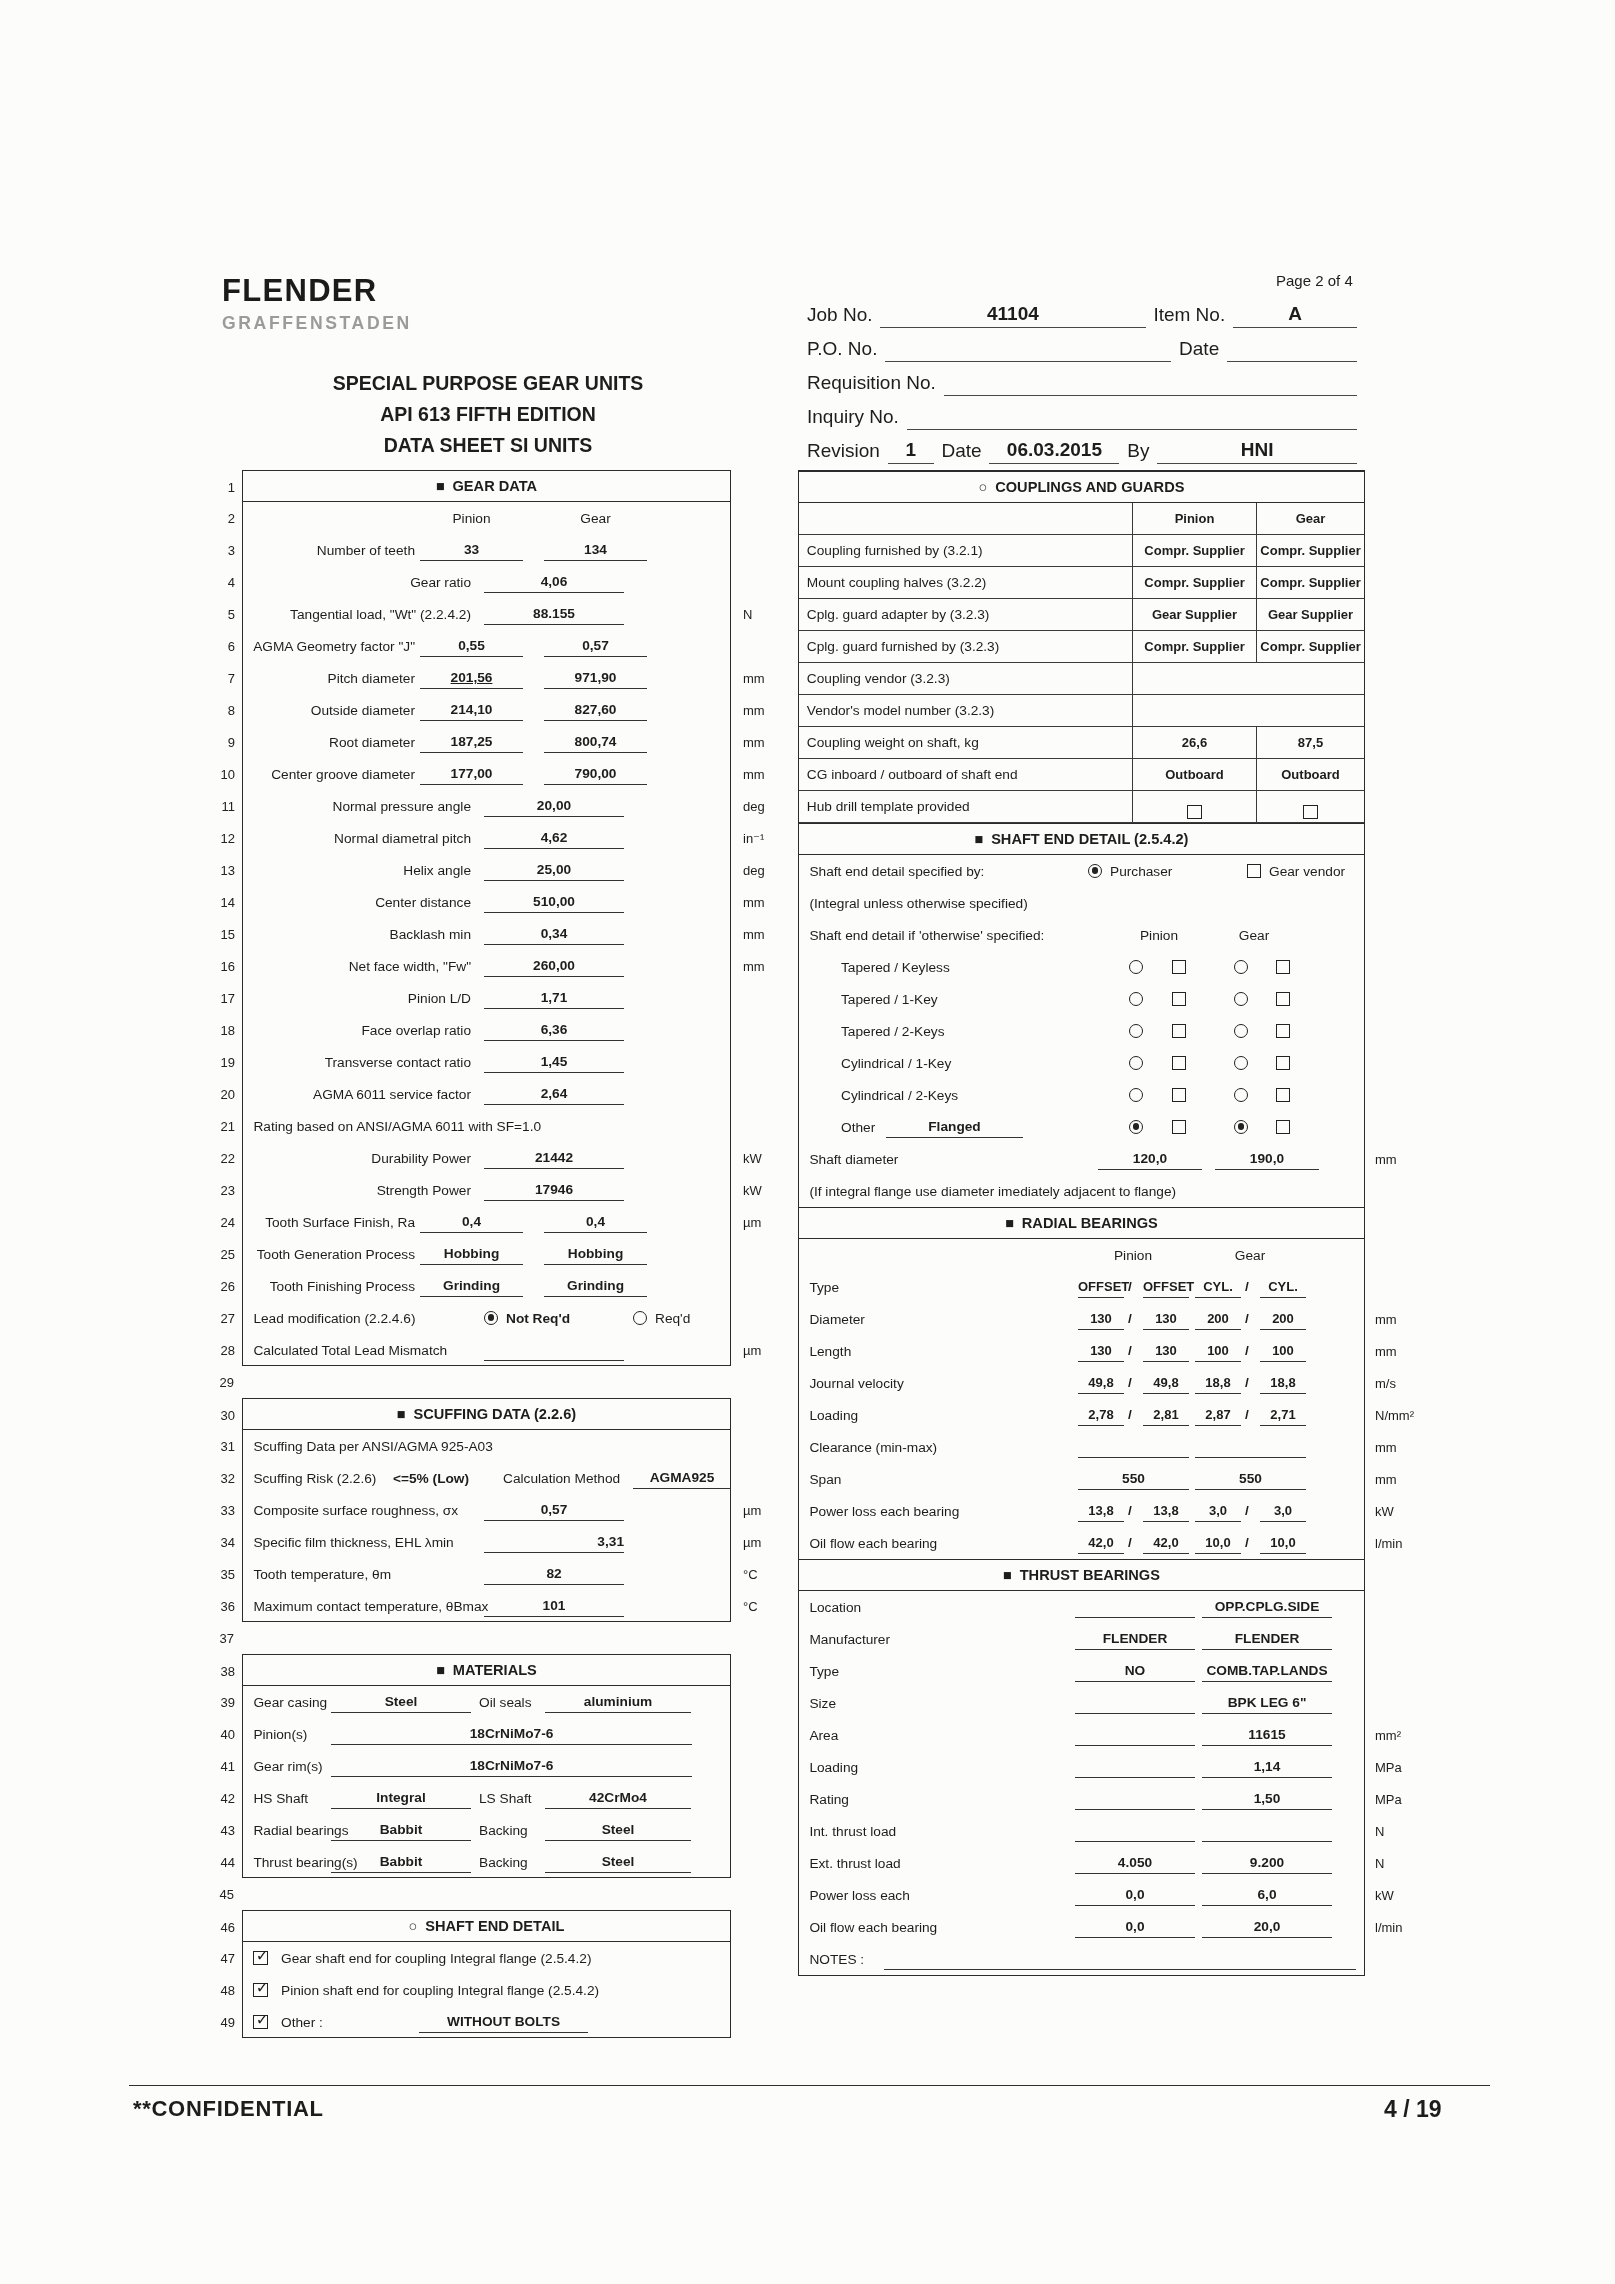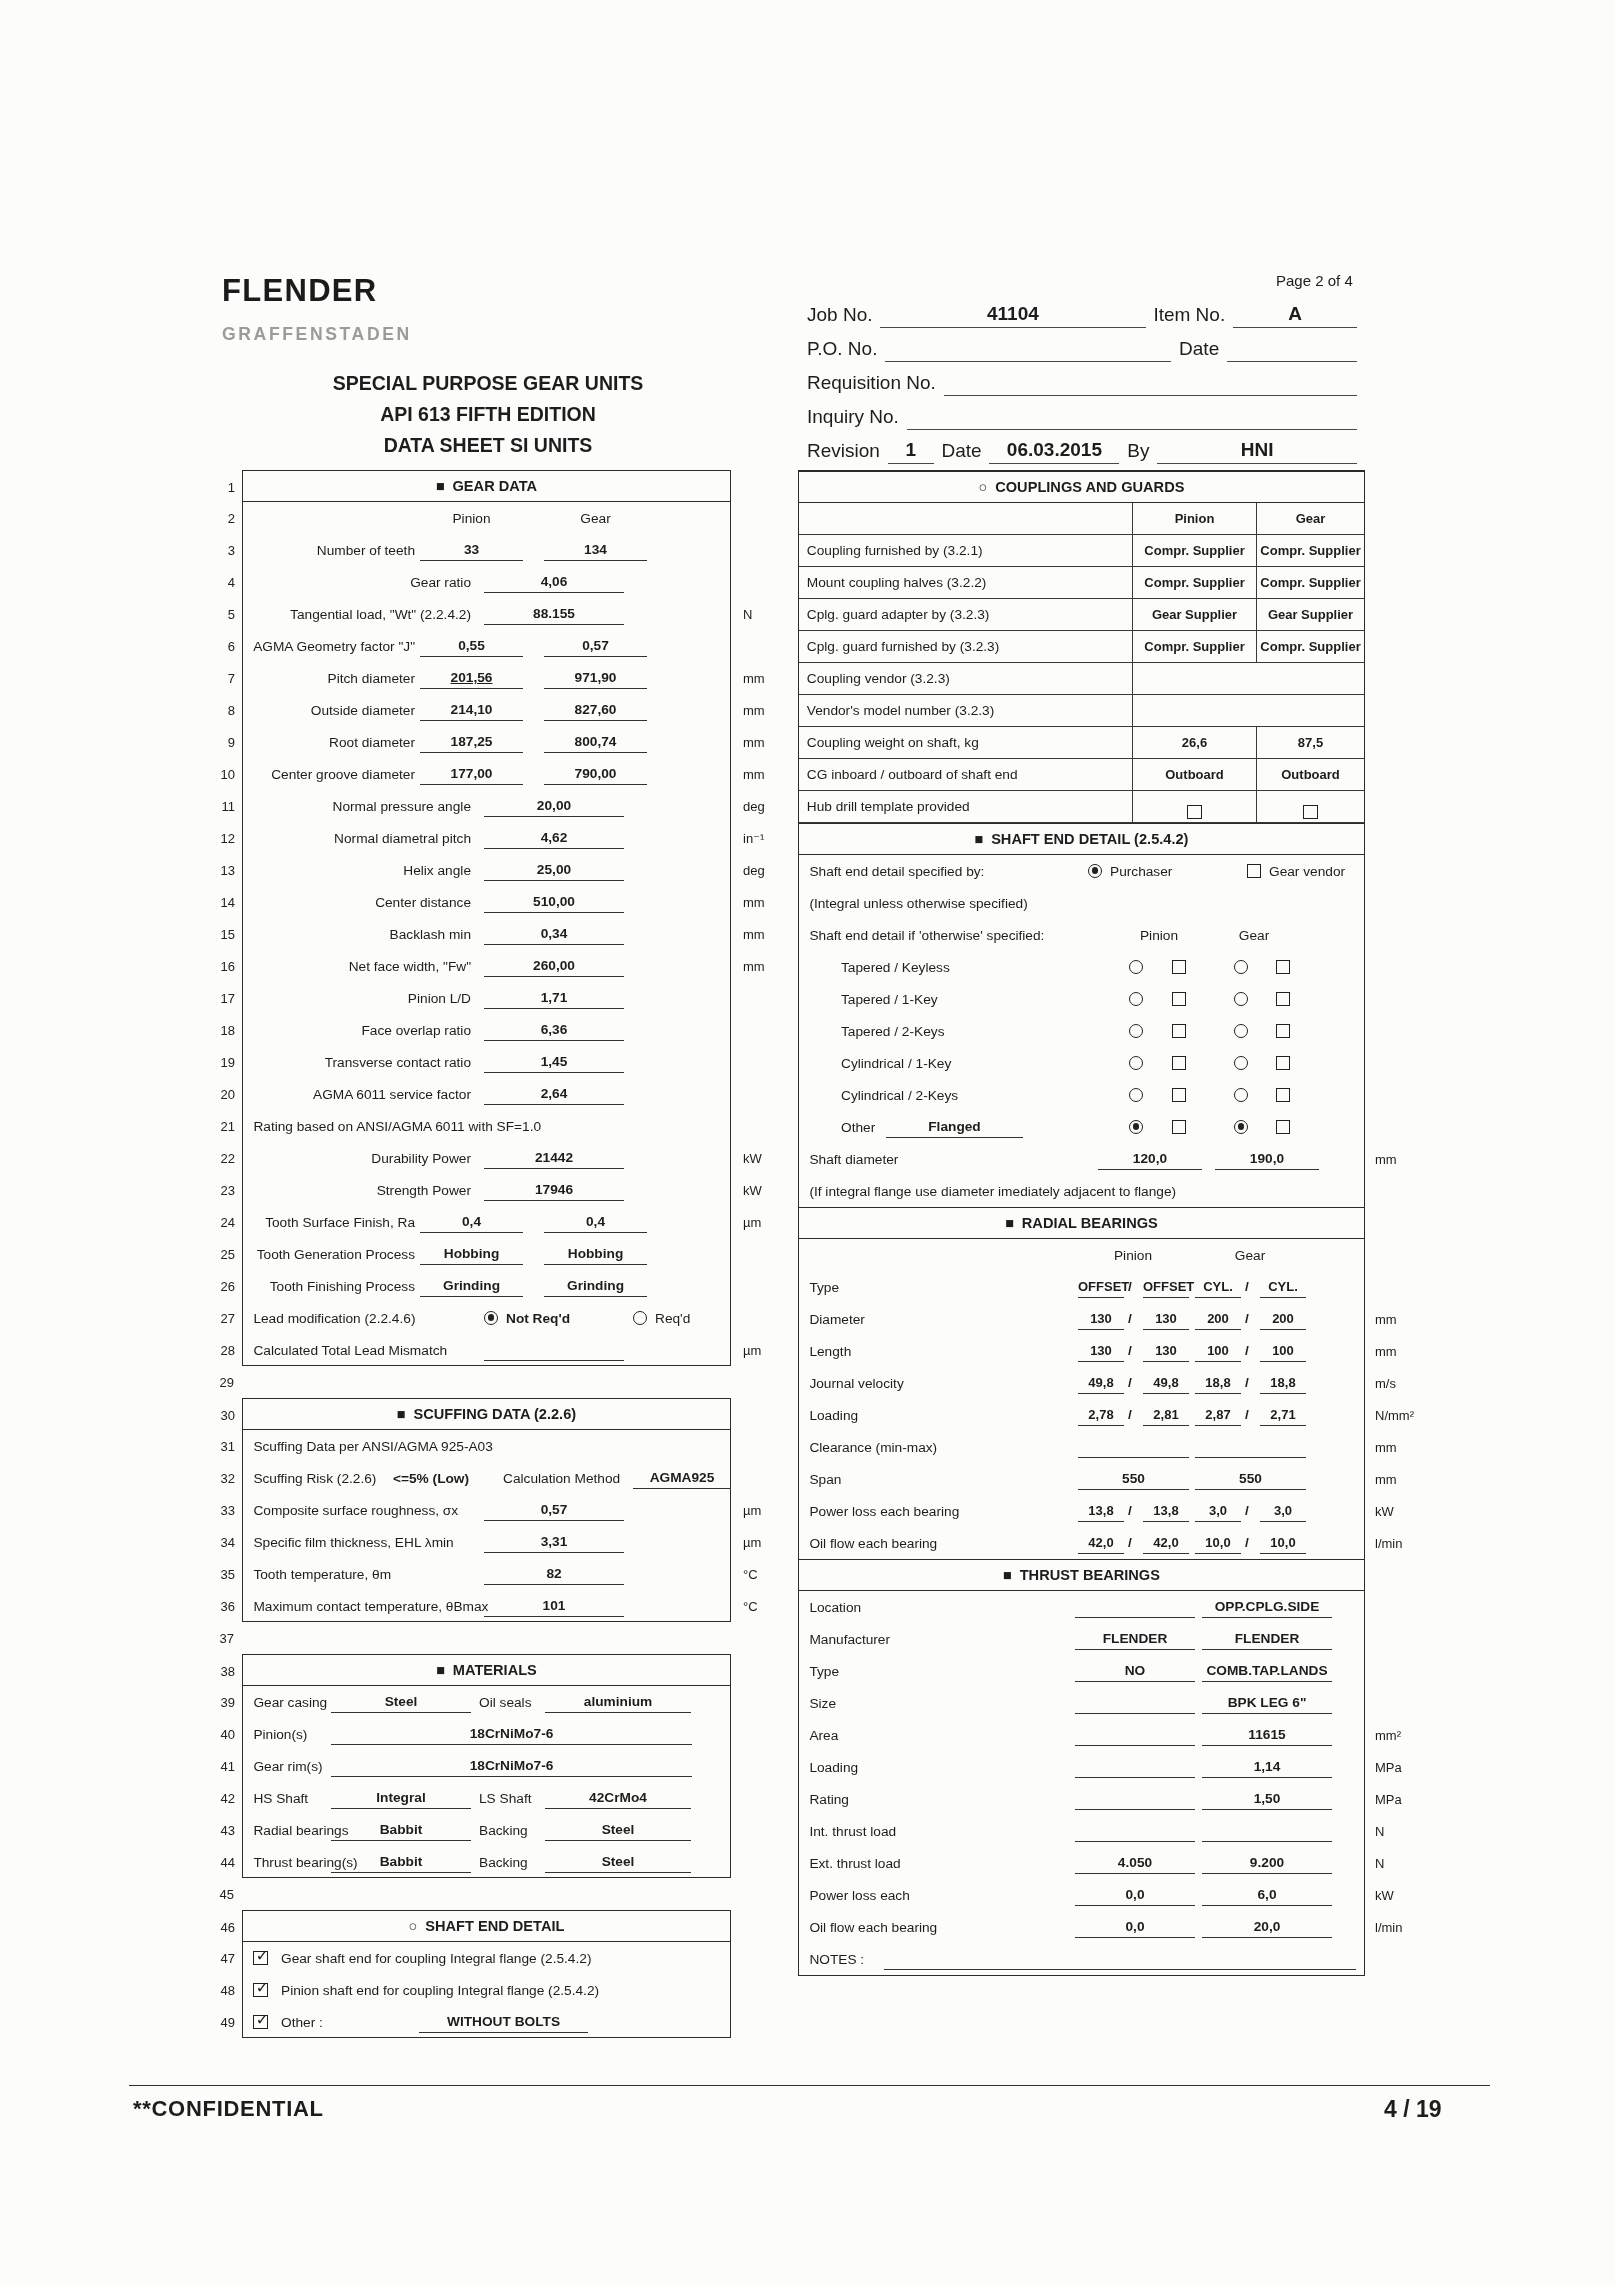--- a/index.html
+++ b/index.html
@@ -2,21 +2,21 @@
 <html style="font-size:10.4px"><head>
 <meta charset="utf-8">
 <style>
 *{margin:0;padding:0;box-sizing:border-box}
 html,body{background:#d9d9d9}
 .page{position:relative;width:1616px;height:2284px;background:#fcfcfa;font-family:"Liberation Sans","DejaVu Sans",sans-serif;color:#1d1d1d;overflow:hidden;margin:0 auto}
 
 
 .logo{position:absolute;left:222px;top:273px}
 .logo1{font-size:31px;font-weight:bold;letter-spacing:1.3px;color:#1b1b1b}
-.logo2{font-size:17.6px;font-weight:bold;letter-spacing:2.6px;color:#9b9b9b;margin-top:15px}
+.logo2{font-size:17.6px;font-weight:bold;letter-spacing:2.6px;color:#9b9b9b;margin-top:4px}
 .pagenum{position:absolute;left:1276px;top:272px;font-size:15px}
 .titleblock{position:absolute;left:267px;top:368px;width:442px;text-align:center;font-size:19.5px;font-weight:bold;line-height:1.58}
 .jobblock{position:absolute;left:807px;top:294px;width:550px;font-size:19px}
 .jrow{display:flex;align-items:flex-end;height:34px;column-gap:7.8px}
 .jlab{white-space:nowrap;padding-bottom:2px}
 .ju{border-bottom:1.3px solid #474747;text-align:center;font-weight:bold;min-height:19.5px;padding-bottom:2px}
 .ju.fx{flex:1}
 .w70{width:46px}.w190{width:124px}.w200{width:130px}
 
 
@@ -296,21 +296,21 @@
       </div>
       <div class="lrow t-one">
         <span class="rownum">33</span>
         <span class="label-l">Composite surface roughness, σx</span>
         <span class="u" style="left: 241px; width: 140px;">0,57</span>
         <span class="unit" style="left: 500px;">µm</span>
       </div>
       <div class="lrow t-one">
         <span class="rownum">34</span>
         <span class="label-l">Specific film thickness, EHL λmin</span>
-        <span class="u" style="left: 241px; width: 140px;">3,31</span>
+        <span class="u" style="left: 241px; width: 140px; text-align: right;">3,31</span>
         <span class="unit" style="left: 500px;">µm</span>
       </div>
       <div class="lrow t-one">
         <span class="rownum">35</span>
         <span class="label-l">Tooth temperature, θm</span>
         <span class="u" style="left: 241px; width: 140px;">82</span>
         <span class="unit" style="left: 500px;">°C</span>
       </div>
       <div class="lrow t-one bend">
         <span class="rownum">36</span>

